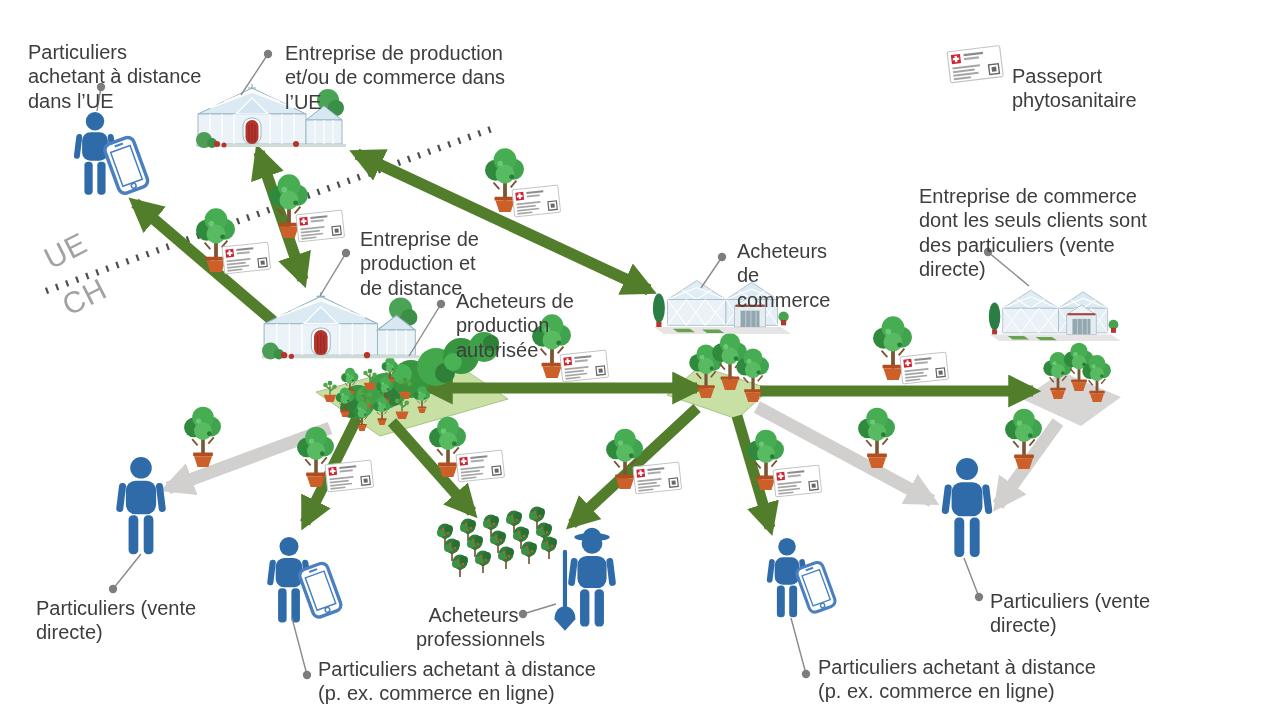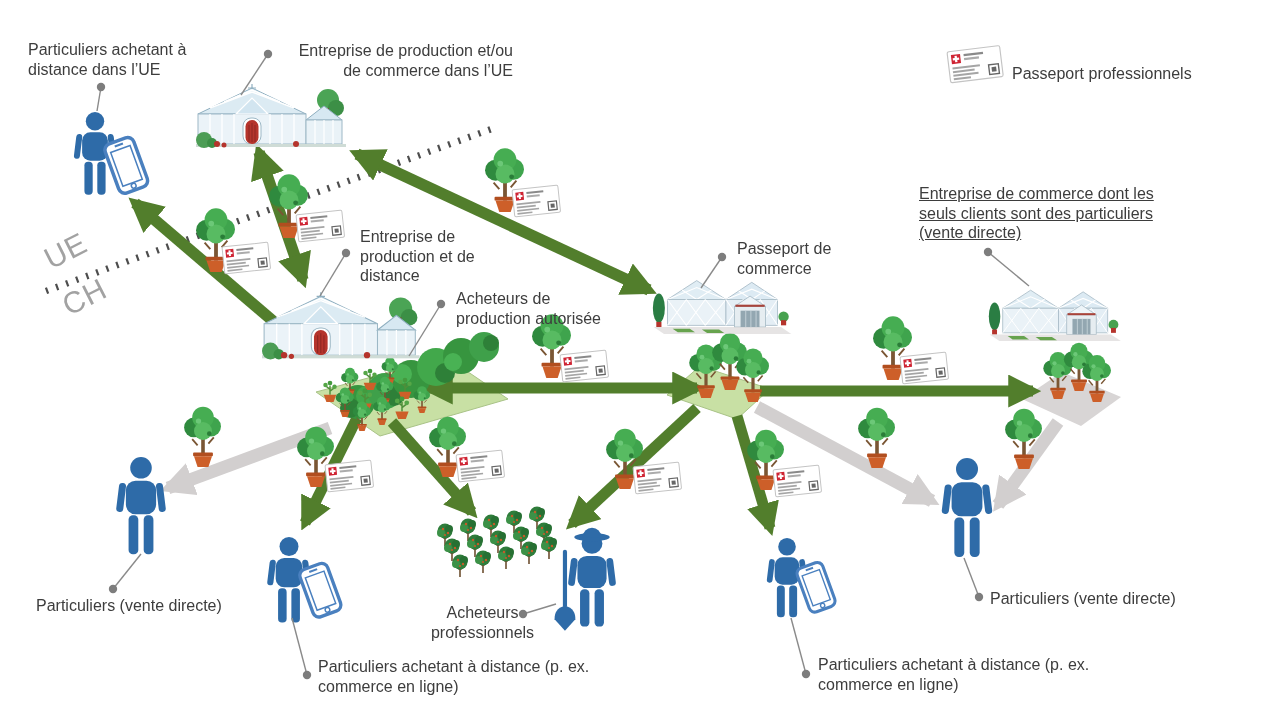--- a/index.html
+++ b/index.html
@@ -4,21 +4,21 @@
 <style>
   html,body{margin:0;padding:0;background:#fff;}
   :root{
     --arrow-green:#527e2c; --arrow-gray:#d2cfcf; --person-blue:#2e6ba8;
     --parcel-green:#c8e0a4; --parcel-gray:#d8d5d5; --border-text-gray:#a2a2a2;
     --label-text:#3d3d3d; --passport-red:#cf2433;
   }
   .stage{position:relative;width:1280px;height:720px;background:#fff;overflow:hidden;
          font-family:"Liberation Sans",sans-serif;}
   .stage svg.art{position:absolute;left:0;top:0;}
-  .lbl{position:absolute;font-size:16px;line-height:1.22;color:var(--label-text);}
+  .lbl{position:absolute;font-size:20px;line-height:1.22;color:var(--label-text);}
   .region{position:absolute;font-size:30px;color:var(--border-text-gray);
           transform:rotate(-27deg);letter-spacing:1px;}
   .arrow-green{stroke:var(--arrow-green);fill:none;}
   .arrow-gray{stroke:var(--arrow-gray);fill:none;}
   #mg path{fill:var(--arrow-green);} #mgr path{fill:var(--arrow-gray);}
   .person{fill:var(--person-blue);}
   .leader{stroke:#8a8a8a;stroke-width:1.4;} .leaderdot{fill:#7d7d7d;}
 </style>
 </head>
 <body>
@@ -327,27 +327,27 @@
     <line class="leader" x1="307" y1="675" x2="292" y2="618"></line>
         <circle class="leaderdot" cx="307" cy="675" r="4.2"></circle>
     <line class="leader" x1="806" y1="674" x2="791" y2="618"></line>
         <circle class="leaderdot" cx="806" cy="674" r="4.2"></circle>
     <line class="leader" x1="979" y1="597" x2="964" y2="558"></line>
         <circle class="leaderdot" cx="979" cy="597" r="4.2"></circle>
   </g>
 </svg>
 
 <div class="lbl" style="left:28px;top:40px;width:178px;">Particuliers achetant à distance dans l’UE</div>
-<div class="lbl" style="left:285px;top:41px;width:228px;text-align:right;">Entreprise de production et/ou de commerce dans l’UE</div>
-<div class="lbl" style="left:1012px;top:64px;width:200px;">Passeport professionnels</div>
+<div class="lbl" style="left:285px;top:41px;width:228px;">Entreprise de production et/ou de commerce dans l’UE</div>
+<div class="lbl" style="left:1012px;top:64px;width:200px;">Passeport phytosanitaire</div>
 <div class="region" style="left:44px;top:234px;">UE</div>
 <div class="region" style="left:62px;top:280px;">CH</div>
 <div class="lbl" style="left:360px;top:227px;width:132px;">Entreprise de production et de distance</div>
 <div class="lbl" style="left:456px;top:289px;width:165px;">Acheteurs de production autorisée</div>
-<div class="lbl" style="left:737px;top:239px;width:112px;">Passeport de commerce</div>
-<div class="lbl" style="left:919px;top:184px;width:252px;text-decoration:underline;">Entreprise de commerce dont les seuls clients sont des particuliers (vente directe)</div>
+<div class="lbl" style="left:737px;top:239px;width:112px;">Acheteurs de commerce</div>
+<div class="lbl" style="left:919px;top:184px;width:252px;">Entreprise de commerce dont les seuls clients sont des particuliers (vente directe)</div>
 <div class="lbl" style="left:36px;top:596px;width:205px;">Particuliers (vente directe)</div>
-<div class="lbl" style="left:425px;top:603px;width:115px;text-align:center;">Acheteurs professionnels</div>
+<div class="lbl" style="left:416px;top:603px;width:115px;text-align:center;">Acheteurs professionnels</div>
 <div class="lbl" style="left:318px;top:657px;width:302px;">Particuliers achetant à distance (p. ex. commerce en ligne)</div>
 <div class="lbl" style="left:818px;top:655px;width:302px;">Particuliers achetant à distance (p. ex. commerce en ligne)</div>
 <div class="lbl" style="left:990px;top:589px;width:205px;">Particuliers (vente directe)</div>
 
 </div>
 
 </body></html>

